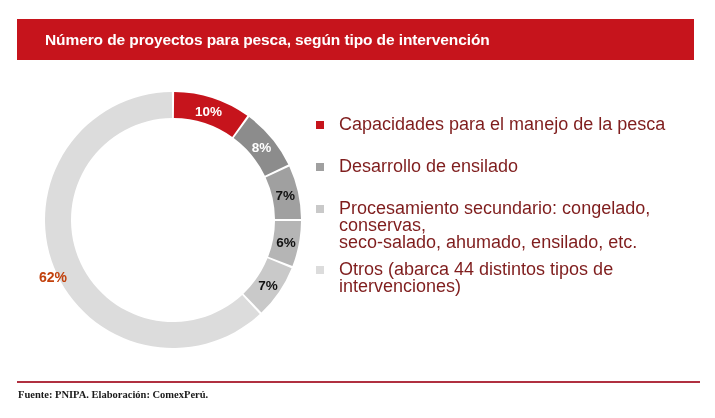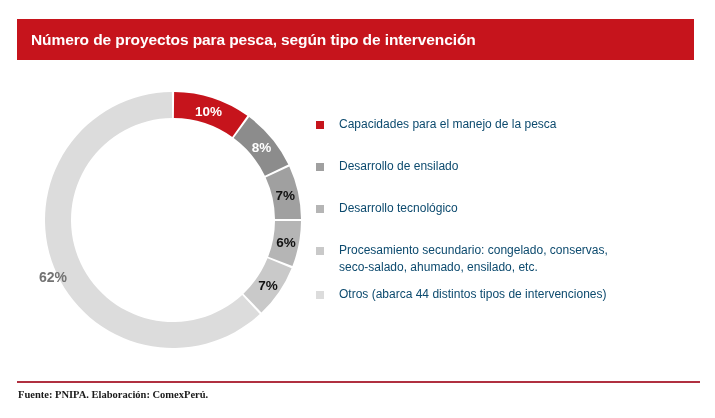--- a/index.html
+++ b/index.html
@@ -25,21 +25,21 @@
     height: 41px;
     background: #c6141c;
     display: flex;
     align-items: center;
   }
   #title-text {
     color: #ffffff;
     font-size: 15.5px;
     font-weight: bold;
     letter-spacing: -0.1px;
-    padding-left: 14px;
+    padding-left: 28px;
     white-space: nowrap;
   }
 
   
   #chart-area {
     position: absolute;
     left: 12px;
     top: 72px;
     width: 310px;
     height: 296px;
@@ -53,21 +53,21 @@
     font-family: "Liberation Sans", sans-serif;
     font-size: 13.5px;
     font-weight: bold;
   }
   .slice-label.light { fill: #ffffff; }
   .slice-label.dark  { fill: #111111; }
   #label-62 {
     position: absolute;
     font-size: 14px;
     font-weight: bold;
-    color: #737373;
+    color: #c2410c;
     left: 27px;
     top: 197px;
   }
 
   
   #legend {
     position: absolute;
     left: 316px;
     top: 116px;
     width: 395px;
@@ -79,23 +79,23 @@
   }
   .legend-row.tight { margin-bottom: 10px; }
   .legend-marker {
     width: 8px;
     height: 8px;
     flex: 0 0 8px;
     margin-top: 5px;
     margin-right: 15px;
   }
   .legend-label {
-    font-size: 12px;
+    font-size: 18px;
     line-height: 17px;
-    color: #0c4a6e;
+    color: #7f1d1d;
     white-space: pre-line;
   }
 
   
   #footer-rule {
     position: absolute;
     left: 17px;
     top: 381px;
     width: 683px;
     height: 2px;
@@ -147,24 +147,20 @@
 
 <div id="legend">
     <div class="legend-row">
       <span class="legend-marker" style="background: rgb(198, 20, 28);"></span>
       <span class="legend-label">Capacidades para el manejo de la pesca</span>
     </div>
     <div class="legend-row">
       <span class="legend-marker" style="background: rgb(160, 160, 160);"></span>
       <span class="legend-label">Desarrollo de ensilado</span>
     </div>
-    <div class="legend-row">
-      <span class="legend-marker" style="background: rgb(181, 181, 181);"></span>
-      <span class="legend-label">Desarrollo tecnológico</span>
-    </div>
     <div class="legend-row tight">
       <span class="legend-marker" style="background: rgb(201, 201, 201);"></span>
       <span class="legend-label">Procesamiento secundario: congelado, conservas,
 seco-salado, ahumado, ensilado, etc.</span>
     </div>
     <div class="legend-row">
       <span class="legend-marker" style="background: rgb(220, 220, 220);"></span>
       <span class="legend-label">Otros (abarca 44 distintos tipos de intervenciones)</span>
     </div>
   </div>

